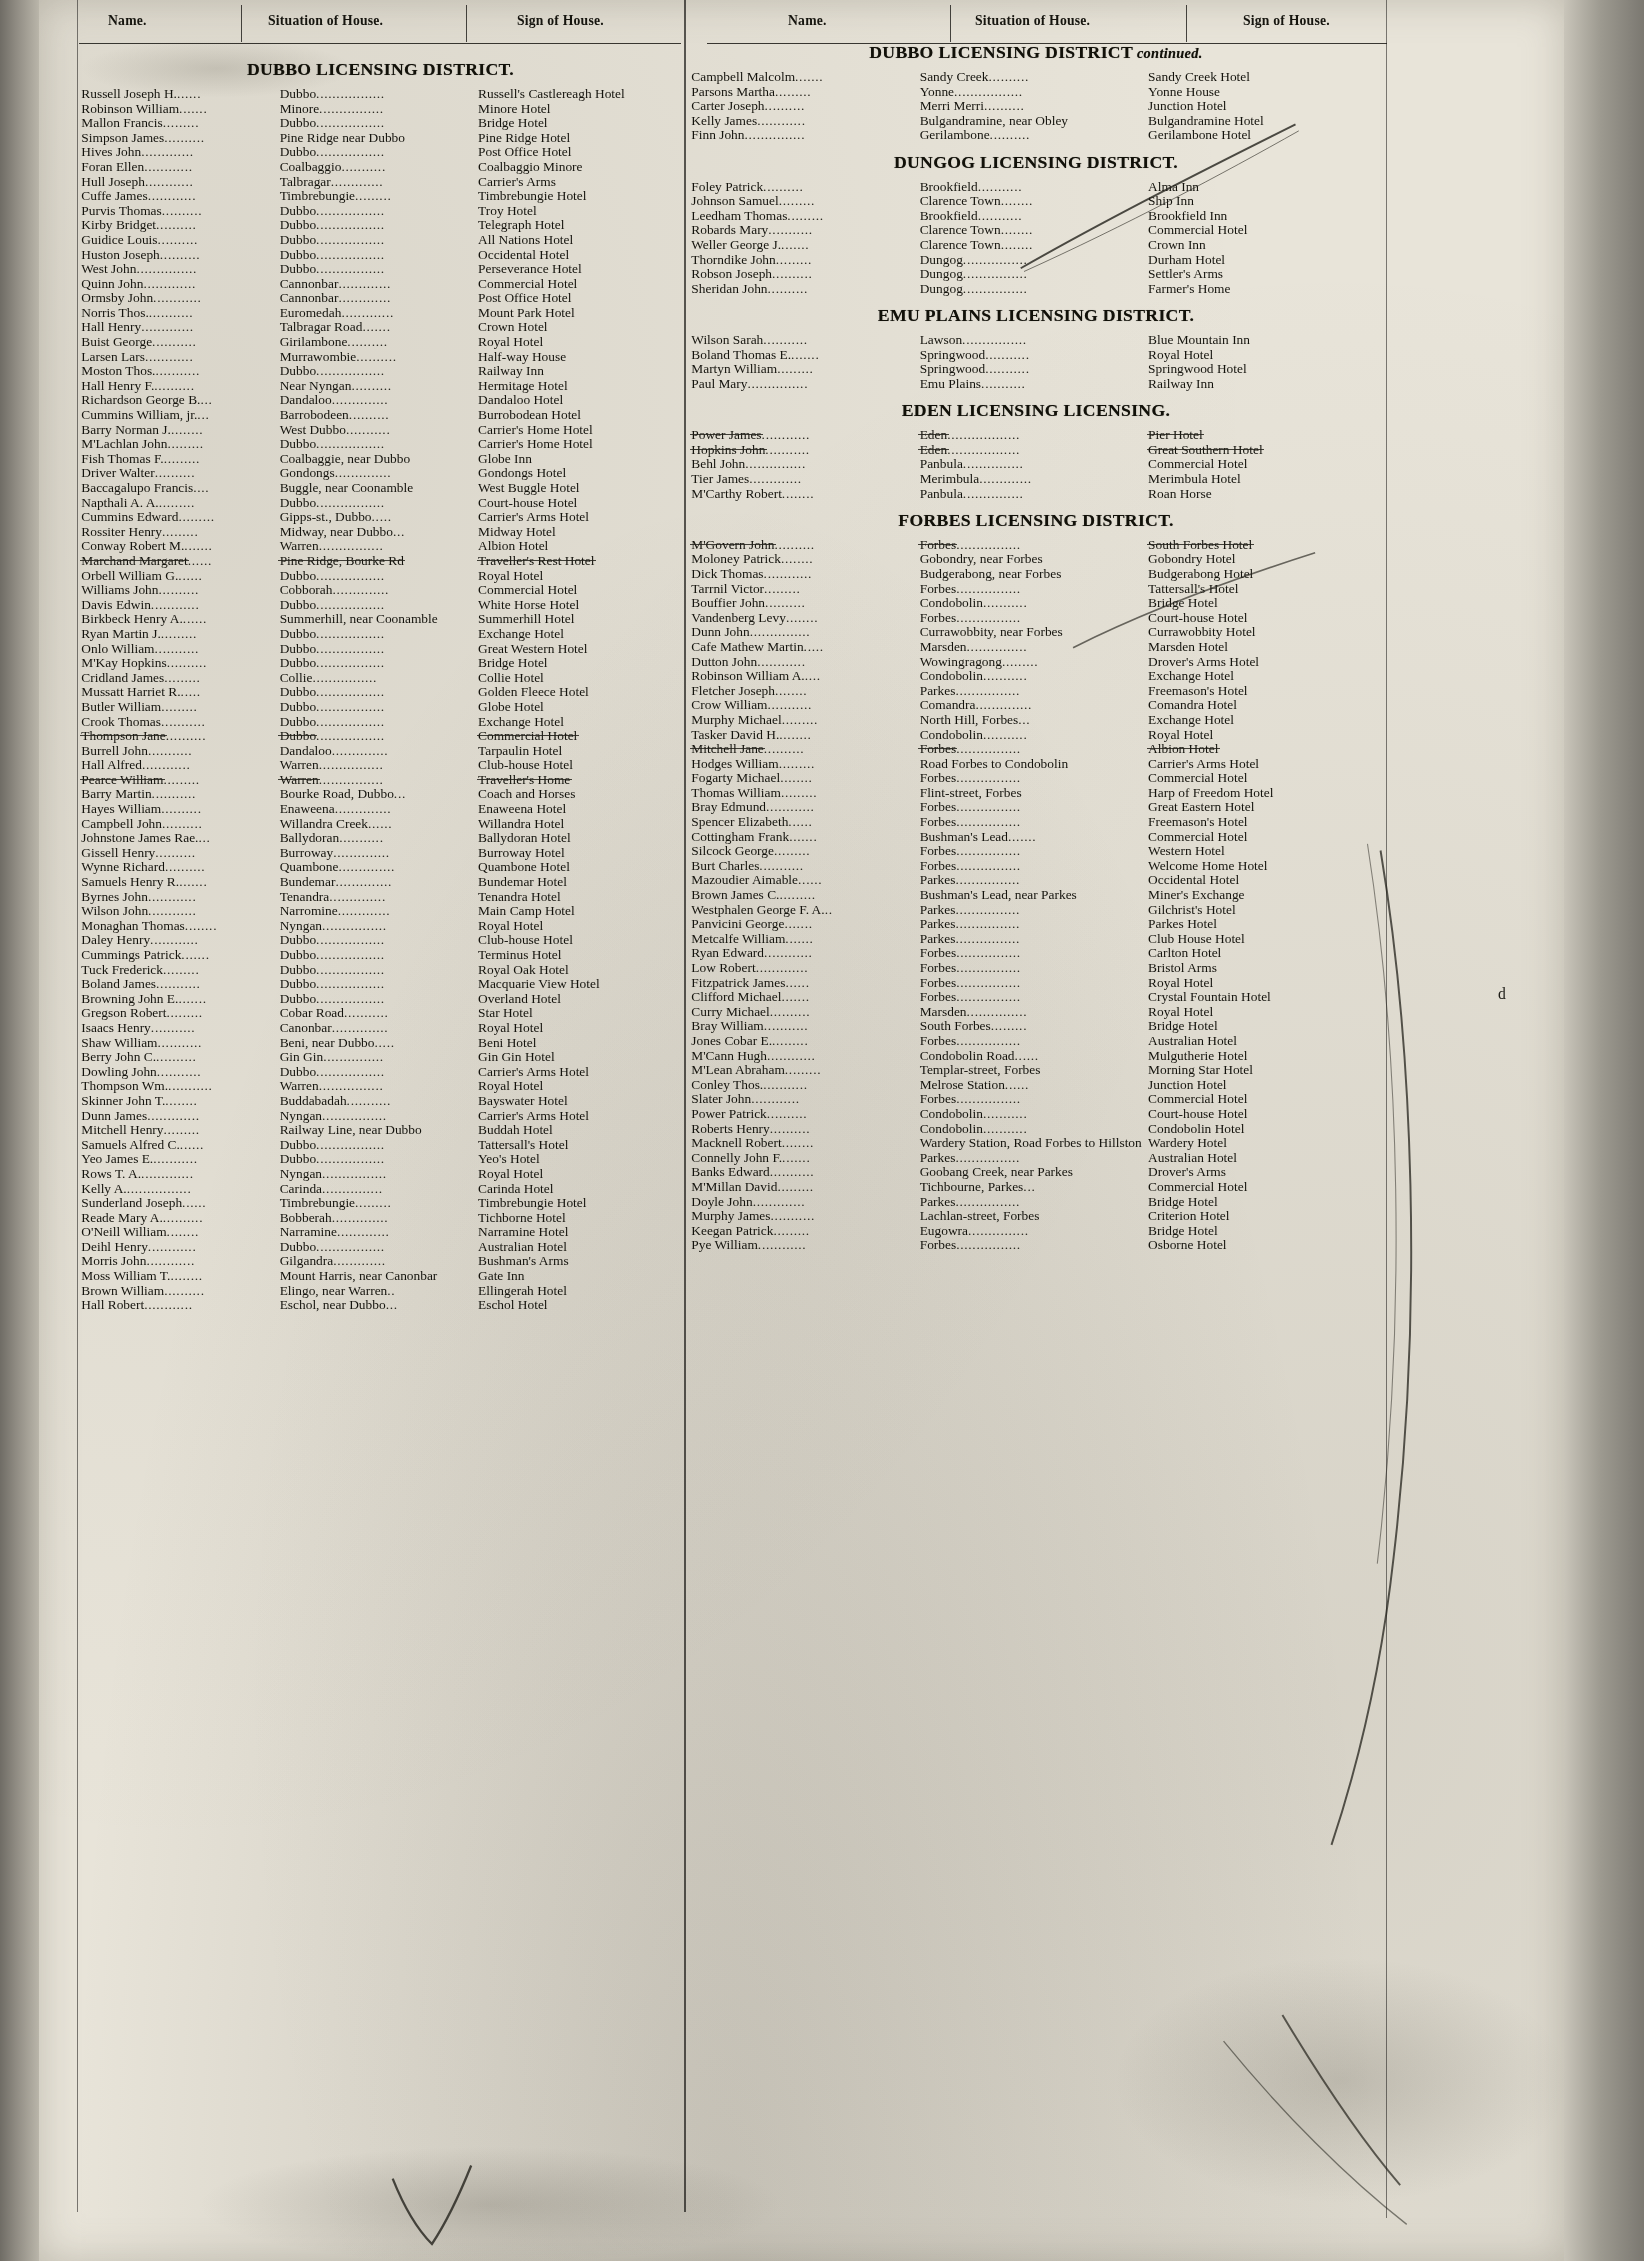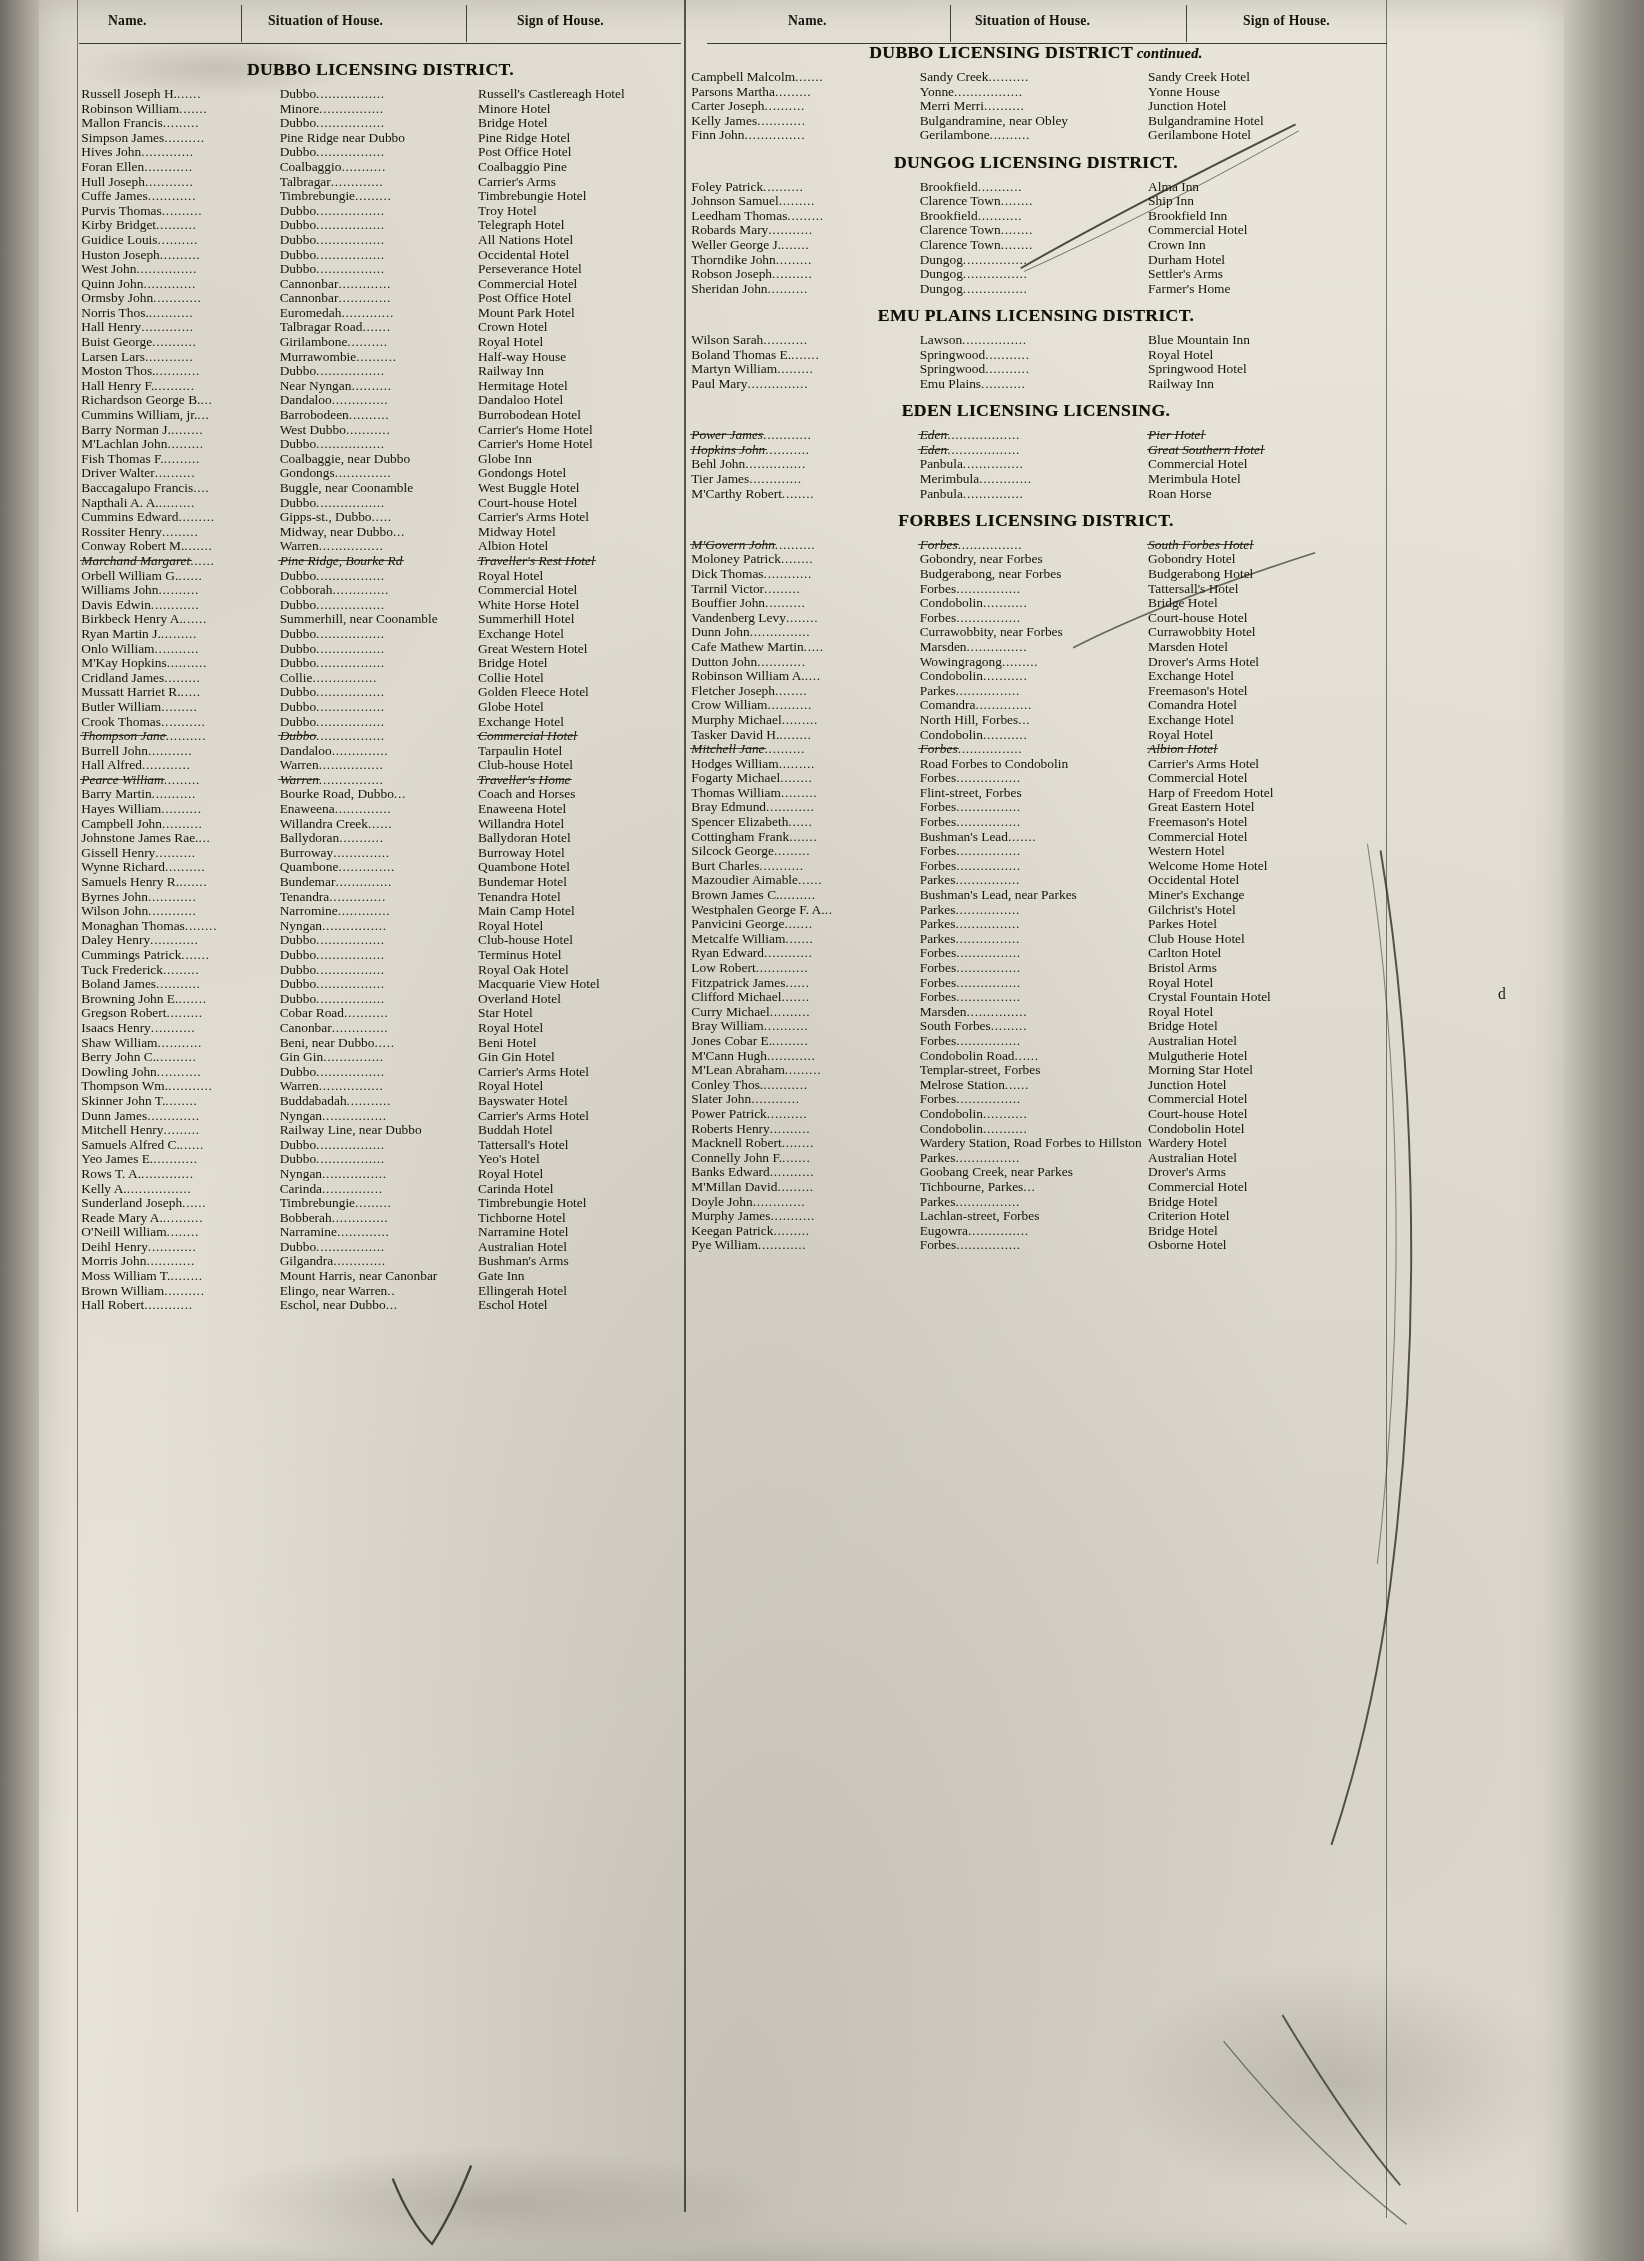--- a/index.html
+++ b/index.html
@@ -110,21 +110,20 @@
     background: #1a1914;
     opacity: .85;
   }
   
   .pen {
     position: absolute;
     pointer-events: none;
   }
   .strike {
     position: relative;
-    font-style: italic;
   }
   .strike::after {
     content: "";
     position: absolute;
     left: -1.3px; right: -1.3px;
     top: 48%;
     height: 1px;
     background: #22211a;
     opacity: .85;
   }
@@ -193,21 +192,21 @@
               <td class="c-sign"><span>Pine Ridge Hotel</span></td>
             </tr>
             <tr>
               <td class="c-name"><span>Hives John</span><span class="dots"> .............</span></td>
               <td class="c-situ"><span>Dubbo</span><span class="dots"> .................</span></td>
               <td class="c-sign"><span>Post Office Hotel</span></td>
             </tr>
             <tr>
               <td class="c-name"><span>Foran Ellen</span><span class="dots"> ............</span></td>
               <td class="c-situ"><span>Coalbaggio</span><span class="dots"> ...........</span></td>
-              <td class="c-sign"><span>Coalbaggio Pine</span></td>
+              <td class="c-sign"><span>Coalbaggio Minore</span></td>
             </tr>
             <tr>
               <td class="c-name"><span>Hull Joseph</span><span class="dots"> ............</span></td>
               <td class="c-situ"><span>Talbragar</span><span class="dots"> .............</span></td>
               <td class="c-sign"><span>Carrier's Arms</span></td>
             </tr>
             <tr>
               <td class="c-name"><span>Cuffe James</span><span class="dots"> ............</span></td>
               <td class="c-situ"><span>Timbrebungie</span><span class="dots"> .........</span></td>
               <td class="c-sign"><span>Timbrebungie Hotel</span></td>

